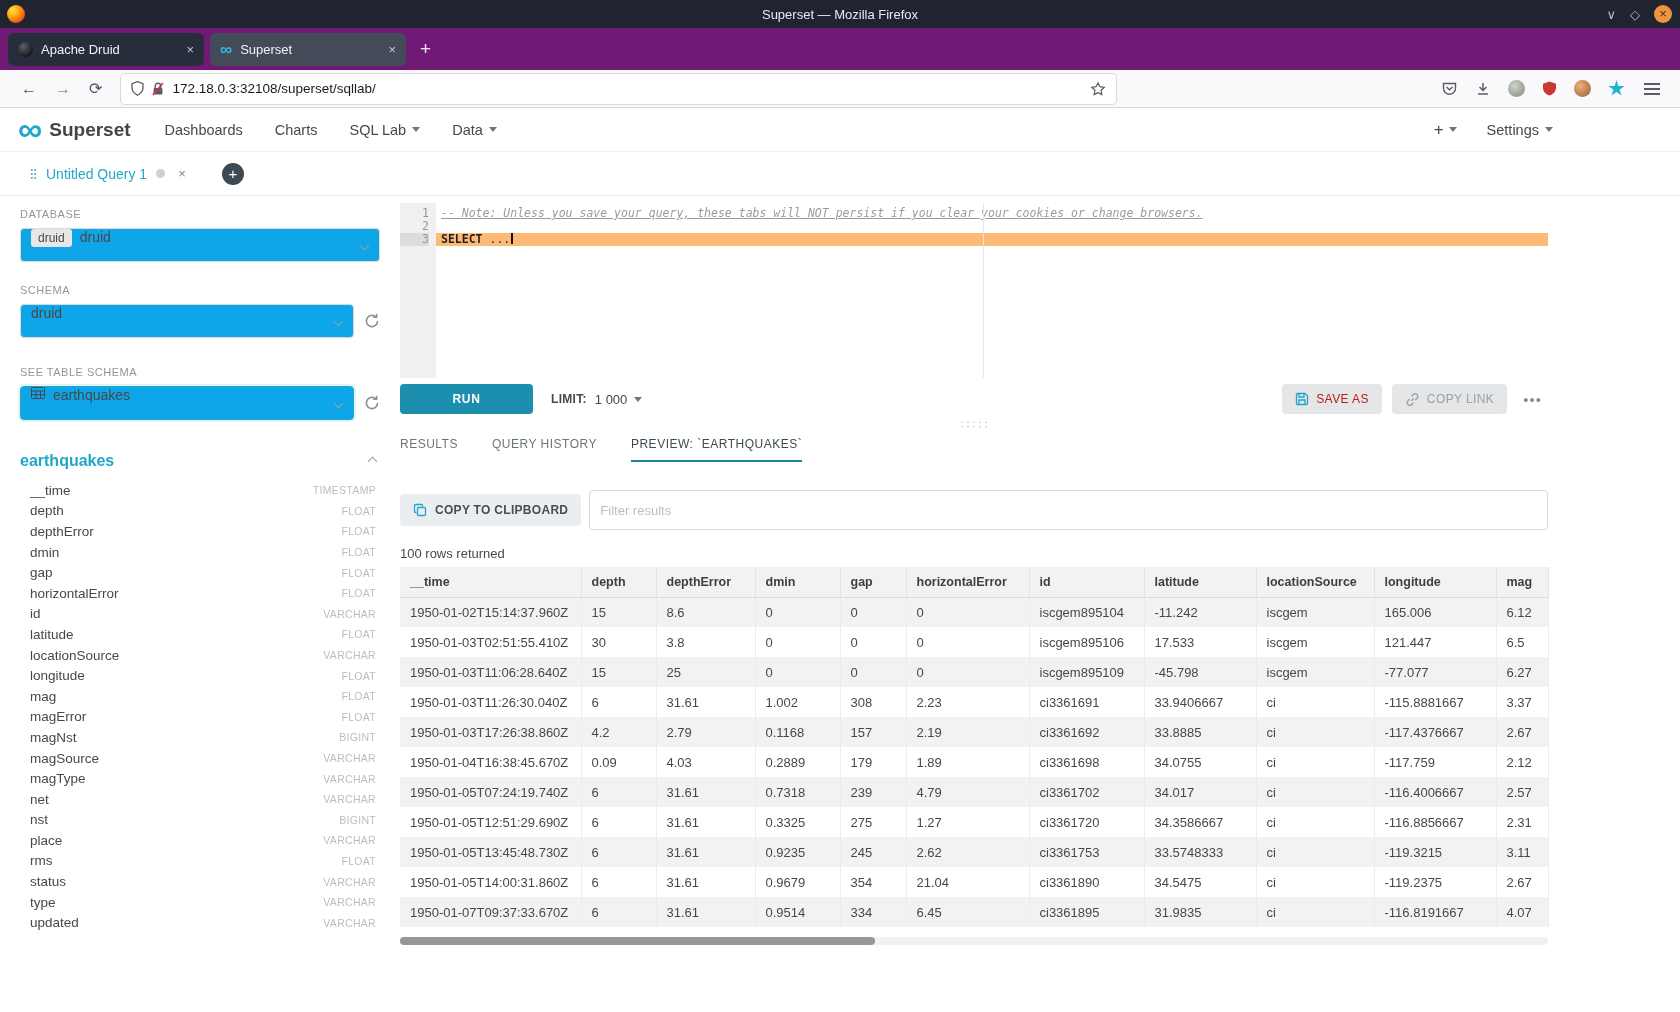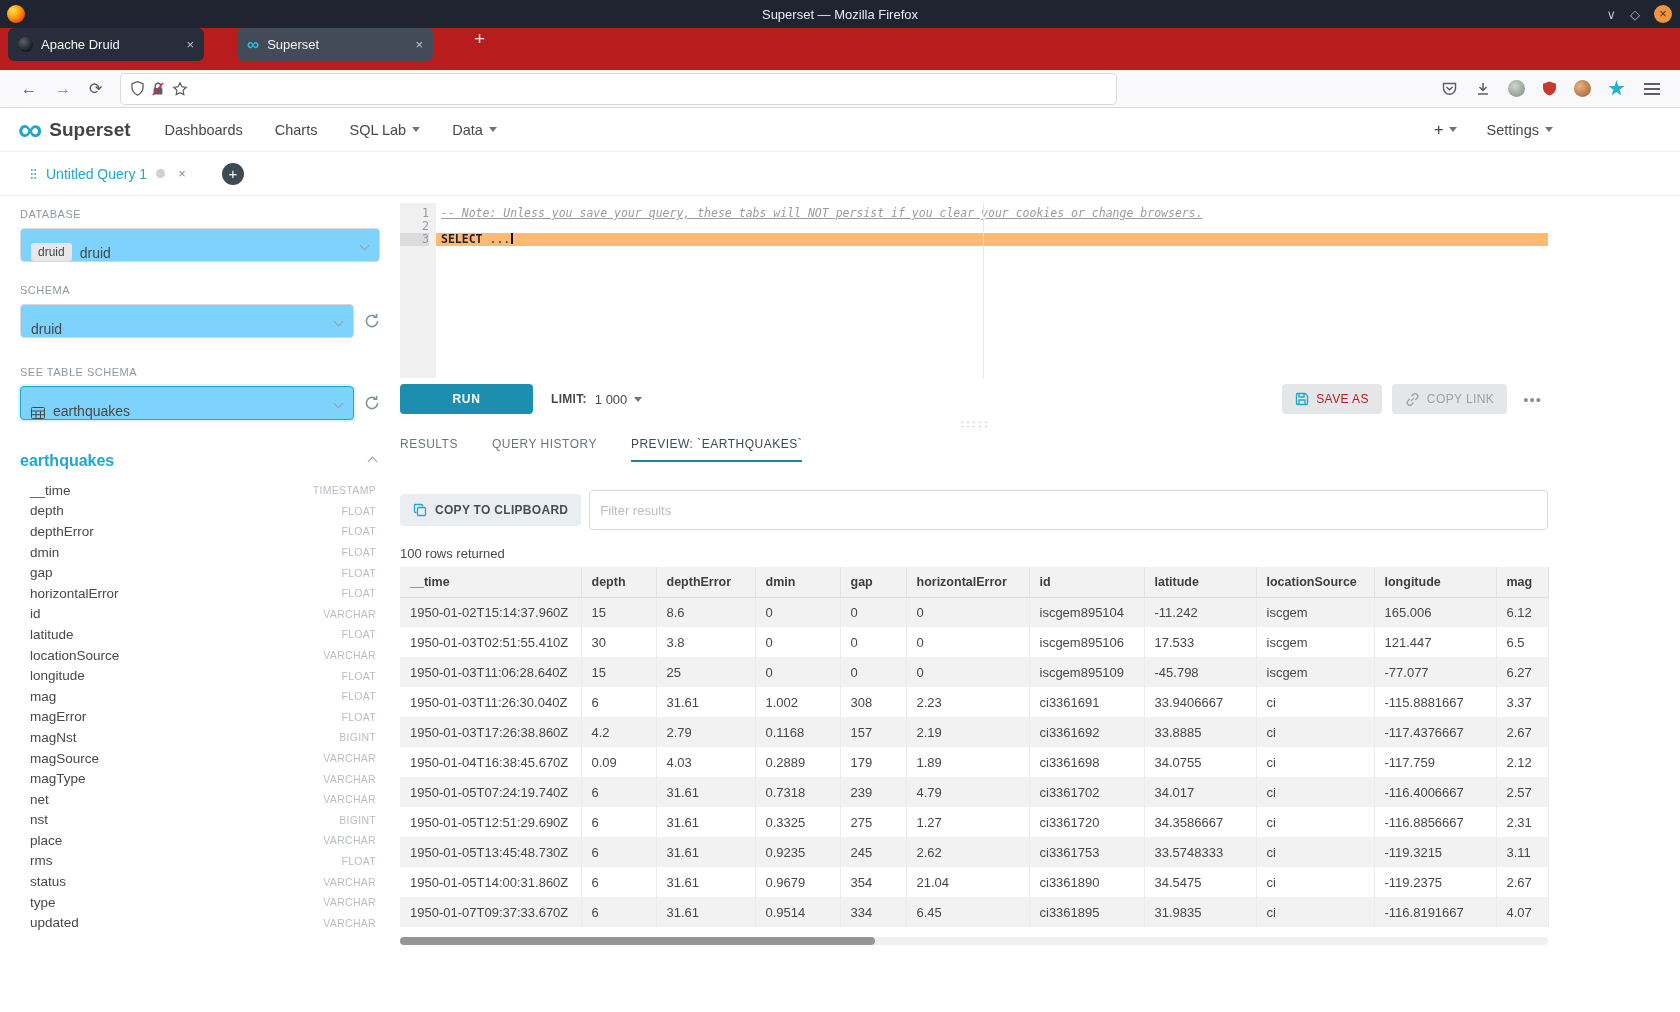--- a/index.html
+++ b/index.html
@@ -9,21 +9,21 @@
   
   .titlebar { height:28px; background:#1f2430; position:relative; display:flex; align-items:center; }
   .ff-logo { width:18px; height:18px; border-radius:50%; margin-left:7px;
     background: radial-gradient(circle at 32% 30%, #ffd43e 10%, #ff9500 45%, #e9322e 85%); }
   .win-title { position:absolute; left:0; right:0; text-align:center; color:#e8eaf0; font-size:13px; }
   .win-controls { margin-left:auto; display:flex; align-items:center; gap:14px; padding-right:8px; z-index:2; }
   .win-glyph { color:#b7bdc9; font-size:13px; line-height:1; }
   .win-close { width:18px; height:18px; border-radius:50%; background:#ee9540; color:#4b2a10;
     font-size:13px; line-height:17px; text-align:center; }
 
-  .tabbar { height:42px; background:#b91c1c; display:flex; align-items:flex-start; padding:0 0 4px 8px;gap:27px; }
+  .tabbar { height:42px; background:#701a75; display:flex; align-items:flex-end; padding:0 0 4px 8px; }
   .btab { width:196px; height:33px; border-radius:6px; display:flex; align-items:center; gap:8px;
     padding:0 8px 0 10px; margin-right:6px; background:#272d3a; color:#f3f4f8; font-size:13px; }
   .btab.active { background:#434a58; }
   .btab .label { overflow:hidden; white-space:nowrap; flex:1; }
   .btab .tclose { color:#c2c6d0; font-size:13px; padding:0 2px; }
   .fav-druid { width:15px; height:15px; border-radius:50%; background: radial-gradient(circle at 35% 30%, #5a5f6a, #15171c 75%); flex:0 0 auto; }
   .fav-superset { color:#2fbbdc; font-size:17px; font-weight:bold; line-height:1; flex:0 0 auto; }
   .newtab { color:#e7e9ee; font-size:19px; margin:0 0 6px 8px; }
 
   .urlbar { height:38px; background:#f9f9fb; border-bottom:1px solid #d9d9de; display:flex; align-items:center; padding:0 12px; }
@@ -56,22 +56,22 @@
   .state-dot { width:9px; height:9px; border-radius:50%; background:#ccd1d4; }
   .qtab-close { color:#7a8a90; font-size:13px; margin-left:4px; }
   .addtab { width:22px; height:22px; border-radius:50%; background:#3d4a54; color:#fff; font-size:15px;
     line-height:21px; text-align:center; margin-left:26px; }
 
   
   .main { display:flex; height:816px; }
   .sidebar { width:400px; padding:12px 20px 1px; flex:0 0 auto; }
   .sb-label { font-size:11px; color:#8e98a0; letter-spacing:.5px; margin:0 0 8px; }
   .sb-row { display:flex; align-items:center; gap:10px; width:360px; }
-  .sel { flex:1; height:34px; border:1px solid #d9d9d9; border-radius:4px; background:#7dd3fc;
-    display:flex; align-items:flex-end; gap:8px; padding:0 26px 0 10px; position:relative; font-size:14px; color:#484848; }
+  .sel { flex:1; height:34px; border:1px solid #d9d9d9; border-radius:4px; background:#0ea5e9;
+    display:flex; align-items:flex-start; gap:8px; padding:0 26px 0 10px; position:relative; font-size:14px; color:#484848; }
   .sel .chev { position:absolute; right:11px; top:13px; }
   .sel.focus { border-color:#20a7c9; box-shadow:0 0 0 2px rgba(32,167,201,.14); }
   .badge { background:#e7e7e7; border-radius:3px; font-size:12px; padding:2px 7px; color:#484848; }
   .chev { display:inline-block; width:7px; height:7px; border-right:1.6px solid #9aa0a6; border-bottom:1.6px solid #9aa0a6; transform:rotate(45deg); }
   .chev.up { transform:rotate(-135deg); }
   .mt22 { margin-top:22px; } .mt28 { margin-top:28px; }
   .tbl-head-row { margin-top:32px; width:356px; display:flex; align-items:center; justify-content:space-between; }
   .tbl-name { color:#20a7c9; font-size:16px; font-weight:600; }
   .col-list { margin-top:10px; width:356px; }
   .col-row { height:20.6px; display:flex; align-items:center; justify-content:space-between; padding-left:10px; }
@@ -166,20 +166,21 @@
   <span class="navbtn">⟳</span>
   <div class="urlfield">
     <svg width="13" height="15" viewBox="0 0 13 15">
       <path d="M6.5 0.7 12 2.6v4c0 3.4-2.3 6-5.5 7.7C3.3 12.6 1 10 1 6.6v-4z" fill="none" stroke="#5b5b66" stroke-width="1.3"></path>
     </svg>
     <svg width="12" height="14" viewBox="0 0 12 14">
       <path d="M3.2 6V4a2.8 2.8 0 0 1 5.6 0v2" fill="none" stroke="#5b5b66" stroke-width="1.4"></path>
       <rect x="1.6" y="6" width="8.8" height="6.4" rx="1" fill="#5b5b66"></rect>
       <line x1="0.8" y1="13" x2="11" y2="1" stroke="#e22850" stroke-width="1.5"></line>
     </svg>
+    <span class="urltext">172.18.0.3:32108/superset/sqllab/</span>
     <svg width="16" height="16" viewBox="0 0 16 16">
       <path d="M8 1.8l1.9 3.9 4.3.6-3.1 3 .7 4.3L8 11.6l-3.8 2 .7-4.3-3.1-3 4.3-.6z" fill="none" stroke="#5b5b66" stroke-width="1.2"></path>
     </svg>
   </div>
   <div class="right-icons">
     <svg width="17" height="16" viewBox="0 0 16 16">
       <path d="M2 2.5h12v4.8a6 6 0 0 1-12 0z" fill="none" stroke="#5b5b66" stroke-width="1.4"></path>
       <path d="M5 6l3 2.8L11 6" fill="none" stroke="#5b5b66" stroke-width="1.4"></path>
     </svg>
     <svg width="16" height="16" viewBox="0 0 16 16">

